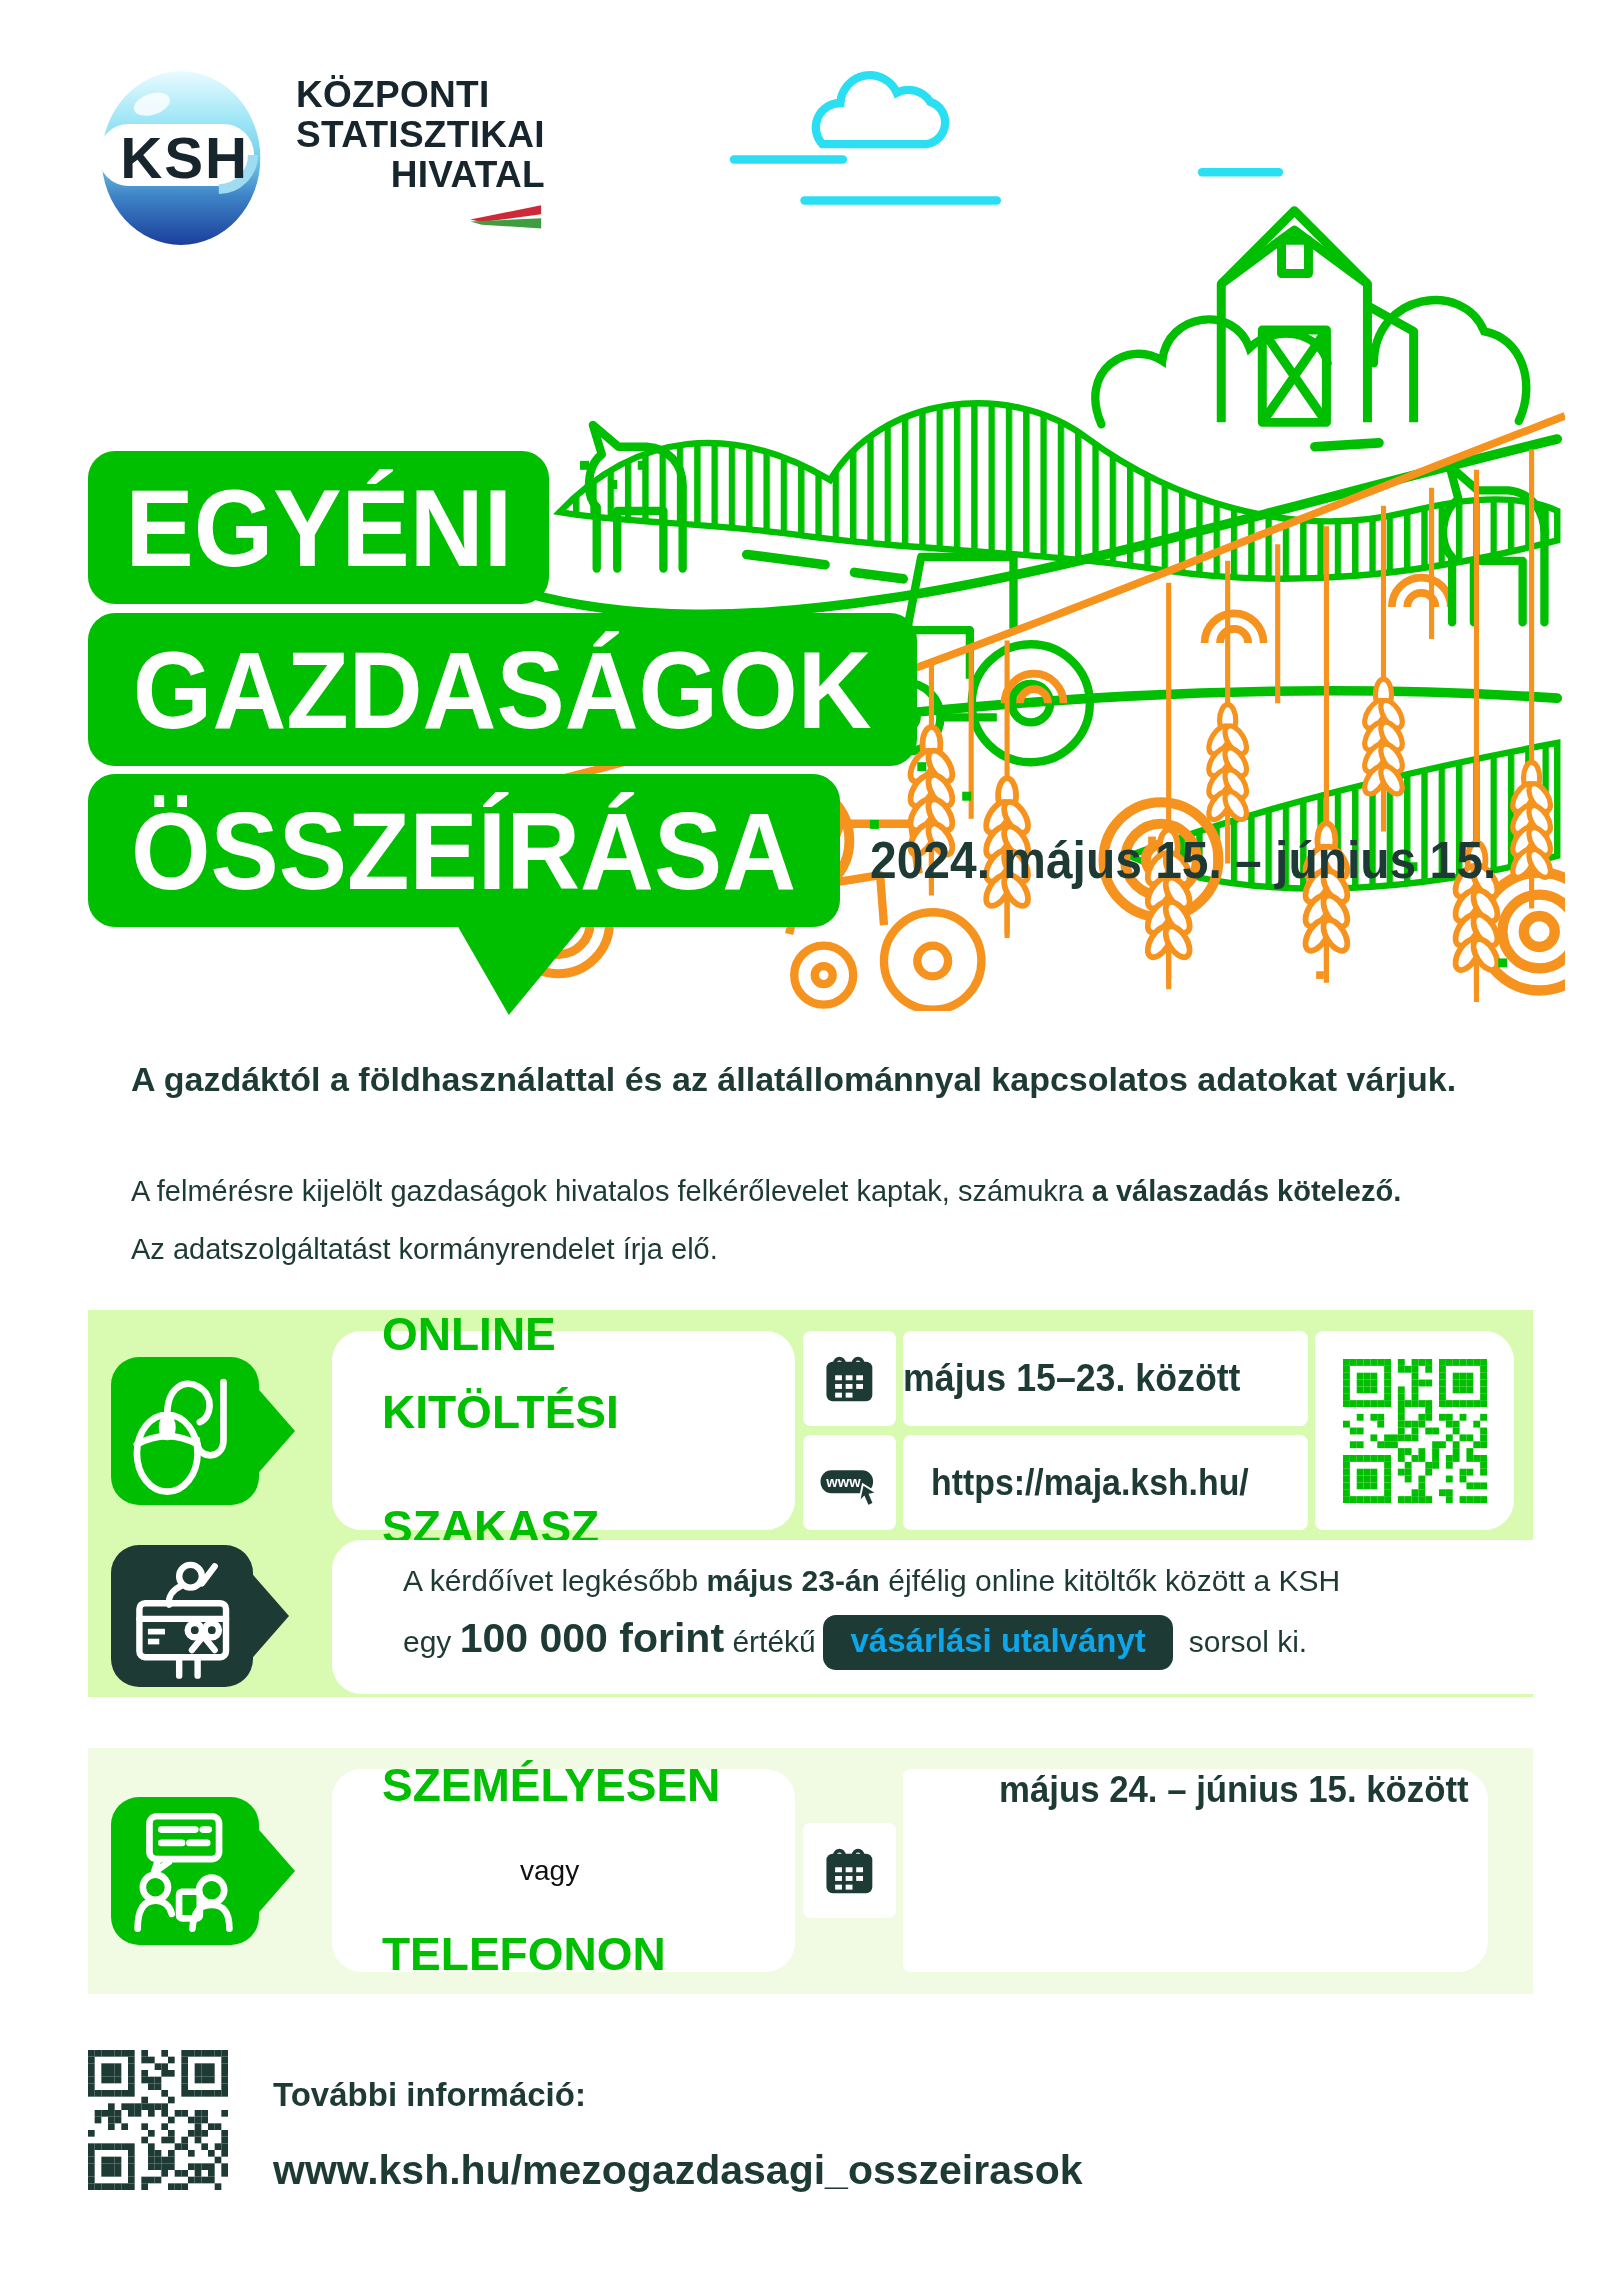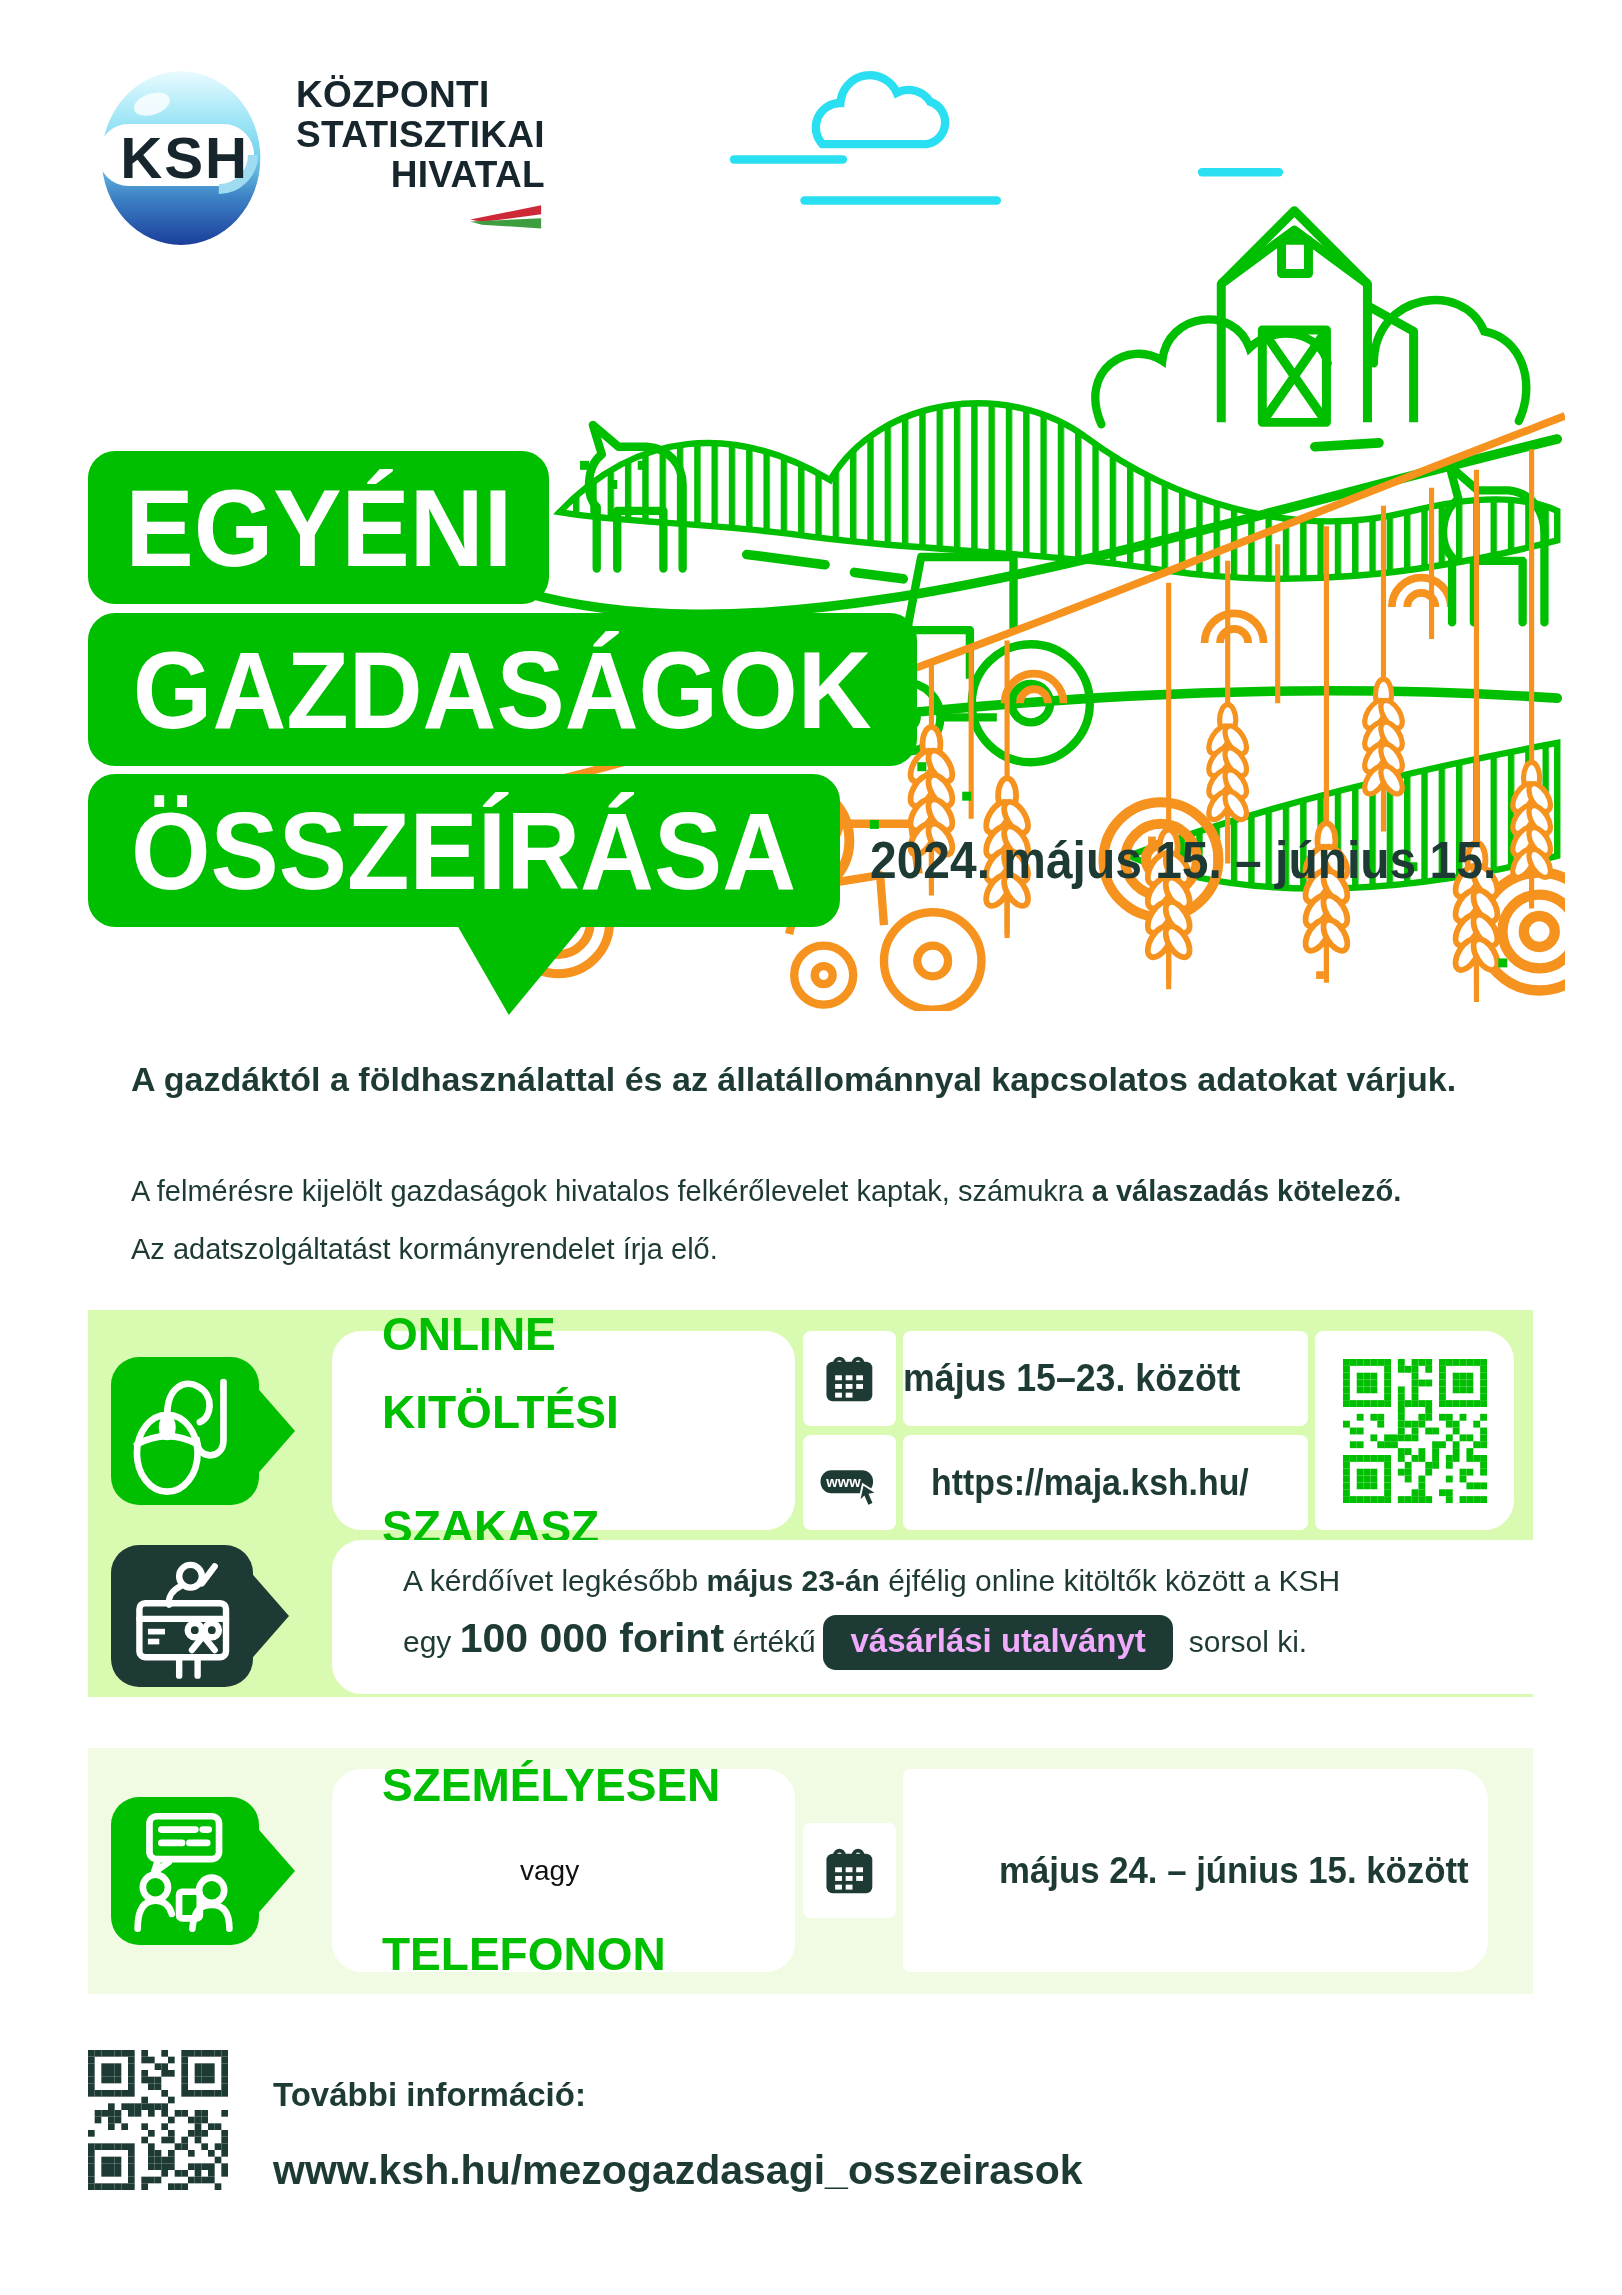--- a/index.html
+++ b/index.html
@@ -55,31 +55,31 @@
   #www1{left:715px;top:125px;width:93px;height:95px;}
   #urlbox1{left:815px;top:125px;width:405px;height:95px;border-radius:7.7px;
            display:flex;align-items:center;padding-left:28px;box-sizing:border-box;font-weight:bold;font-size:36px;}
   #qrcard1{left:1227px;top:21px;width:199px;height:199px;border-radius:7.7px 29.5px 29.5px 7.7px;
            display:flex;align-items:center;justify-content:center;}
   #prize-tile{left:23px;top:235px;width:142px;height:142px;}
   #prize-card{left:244px;top:230px;width:1236px;height:154px;border-radius:29.5px;
               display:flex;flex-direction:column;justify-content:center;gap:16.7px;
               padding-left:71px;box-sizing:border-box;font-size:30px;}
   #prize-card .big{font-weight:bold;font-size:41px;}
-  #badge{display:inline-block;background:#1e3a34;color:#f0abfc;font-weight:bold;font-size:33px;
+  #badge{display:inline-block;background:#1e3a34;color:#0ea5e9;font-weight:bold;font-size:33px;
          padding:6.4px 27px 10.3px;border-radius:13px;margin:0 7.7px;}
 
   #people-tile{left:23px;top:49px;width:148px;height:148px;}
   #personal-card{left:244px;top:21px;width:463px;height:203px;border-radius:29.5px;
                  display:flex;flex-direction:column;justify-content:center;padding-left:50px;box-sizing:border-box;}
   #personal-card .gl{color:#00be00;font-weight:bold;font-size:46px;line-height:1.25;}
   #personal-card .vagy{color:#111;font-size:28px;margin:3.8px 0 3.8px 138px;}
   #cal2{left:715px;top:75px;width:93px;height:95px;}
   #datebox2{left:815px;top:21px;width:585px;height:203px;border-radius:7.7px 31px 31px 7.7px;
-            display:flex;align-items:center;padding-left:96px;box-sizing:border-box;font-weight:bold;font-size:37px;}
+            display:flex;align-items:flex-start;padding-left:96px;box-sizing:border-box;font-weight:bold;font-size:37px;}
 
   
   #qr2{left:88px;top:2050px;}
   #info-label{left:273px;top:2076px;font-weight:bold;font-size:33px;}
   #info-url{left:273px;top:2147px;font-weight:bold;font-size:41px;}
 </style>
 </head>
 <body>
 
 <div id="poster">

